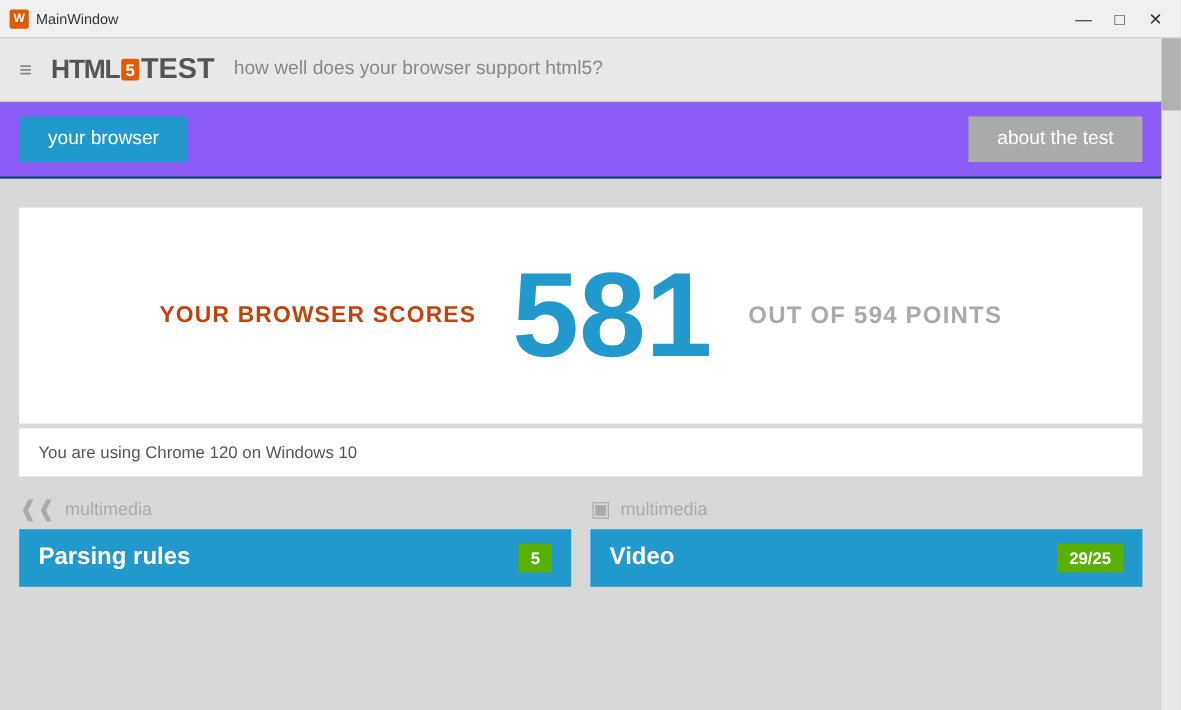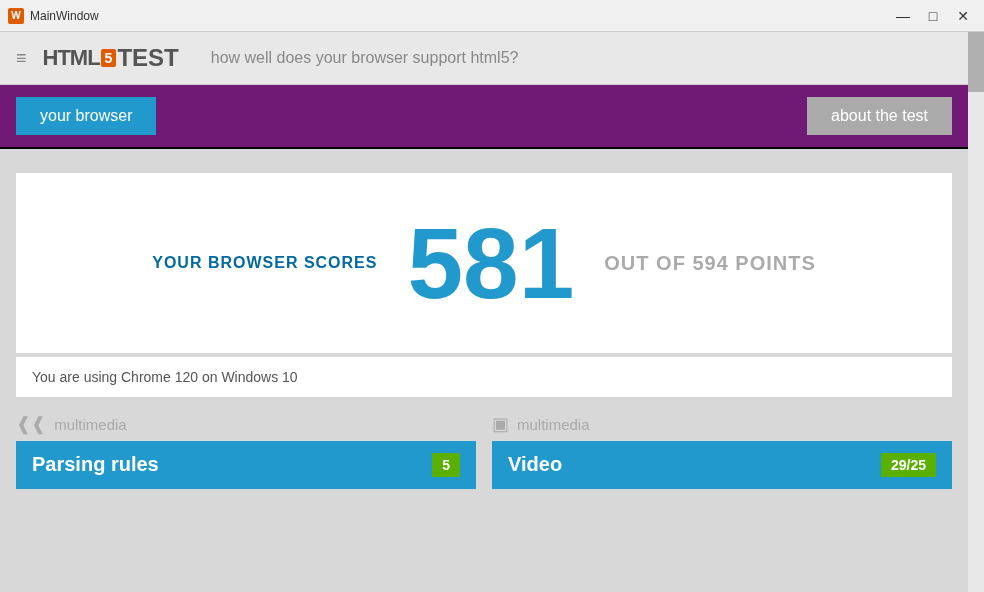--- a/index.html
+++ b/index.html
@@ -105,21 +105,21 @@
     .hamburger-icon {
       color: #888;
       font-size: 18px;
       margin-right: 16px;
       cursor: pointer;
     }
 
     .html5-logo {
       display: flex;
       align-items: center;
-      margin-right: 20px;
+      margin-right: 4px;
       text-align: right;
     }
 
     .html5-text {
       font-size: 22px;
       font-weight: bold;
       color: #555;
       letter-spacing: -1px;
     }
 
@@ -140,26 +140,26 @@
     }
 
     .tagline {
       font-size: 16px;
       color: #888;
       margin-left: 12px;
     }
 
     
     .nav-area {
-      background: #701a75;
+      background: #8b5cf6;
       padding: 12px 16px;
       display: flex;
       justify-content: space-between;
       align-items: center;
-      border-bottom: 2px solid #000000;
+      border-bottom: 2px solid #0c4a6e;
     }
 
     .btn-your-browser {
       background: #2299cc;
       color: white;
       border: none;
       padding: 10px 24px;
       font-size: 16px;
       cursor: pointer;
       font-weight: normal;
@@ -185,22 +185,22 @@
       background: white;
       padding: 40px 30px;
       display: flex;
       align-items: center;
       justify-content: center;
       gap: 0;
       margin-bottom: 4px;
     }
 
     .score-label-left {
-      font-size: 16px;
-      color: #0369a1;
+      font-size: 19px;
+      color: #c2410c;
       font-weight: bold;
       text-transform: uppercase;
       letter-spacing: 1px;
       margin-right: 20px;
     }
 
     .score-number {
       font-size: 100px;
       font-weight: bold;
       color: #2299cc;

